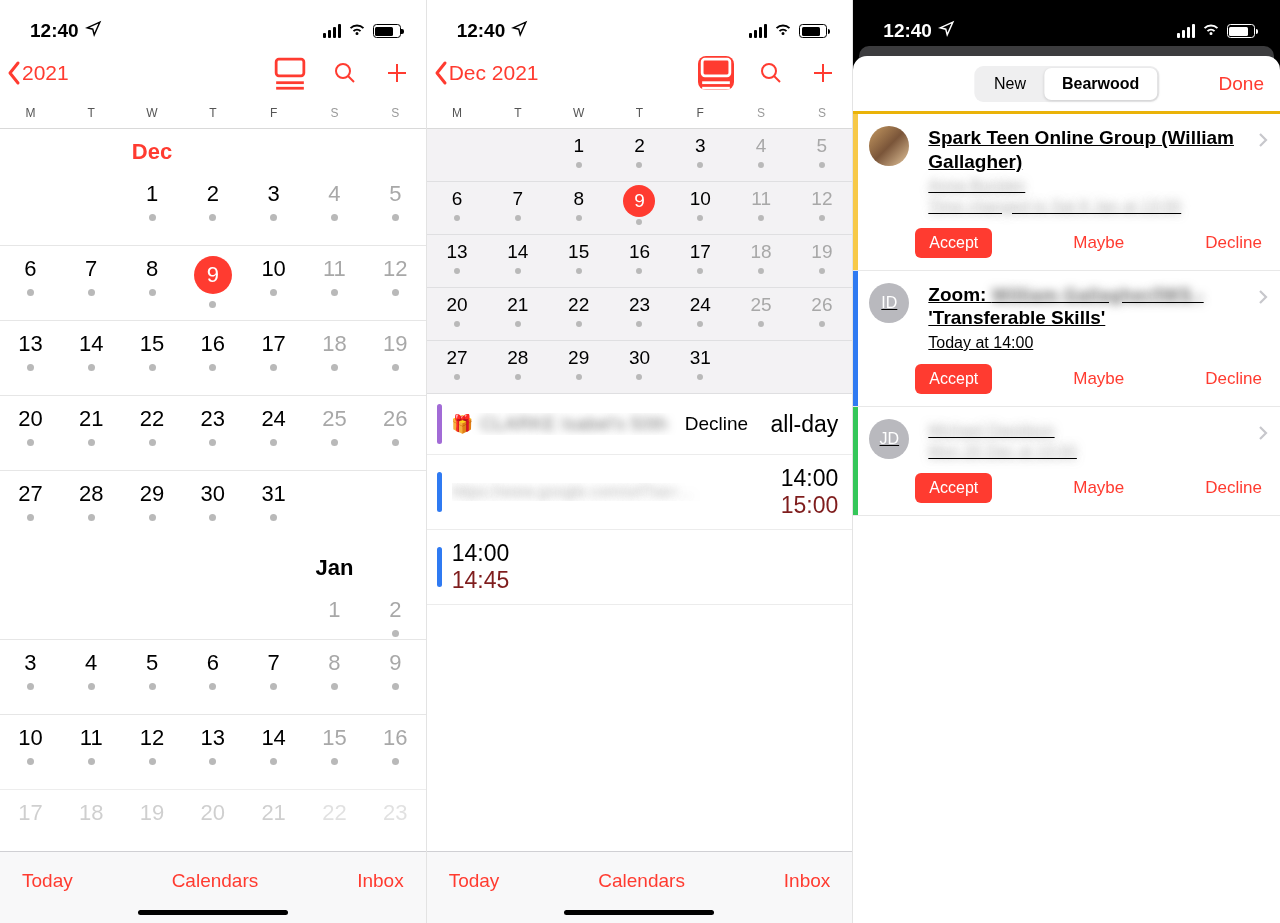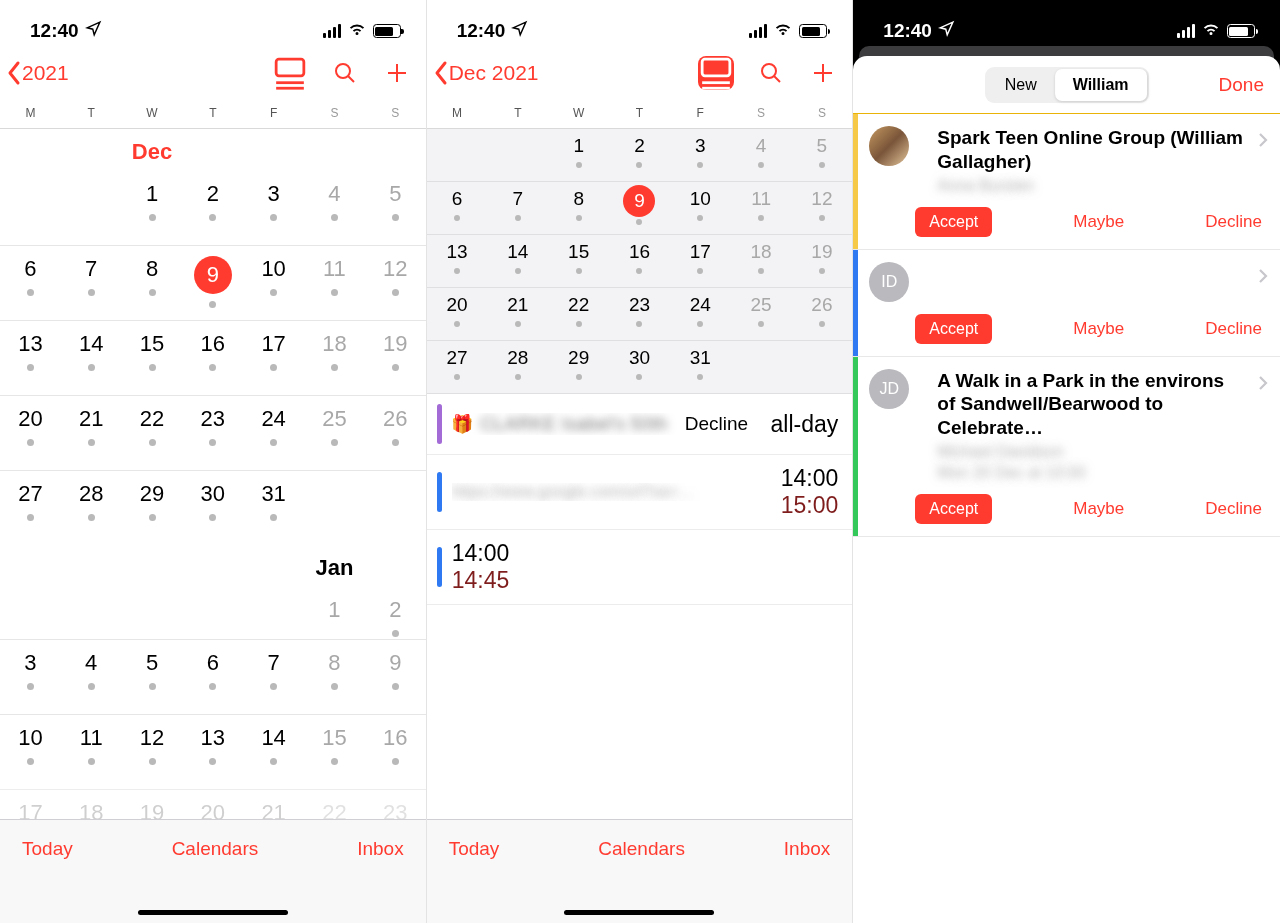--- a/index.html
+++ b/index.html
@@ -65,32 +65,32 @@
   .evtitle { font-size:19px; font-weight:500; white-space:nowrap; overflow:hidden; text-overflow:ellipsis; display:flex; align-items:center; gap:6px;}
   .evsub { font-size:16px; color:#8a8a8e; white-space:nowrap; overflow:hidden; display:flex; align-items:flex-end; gap:6px;}
   .evtimes { text-align:right; font-size:23px; color:#000; }
   .evtimes .t2 { color:#7f1d1d; }
   .blur { color:transparent; text-shadow: 0 0 9px rgba(0,0,0,0.55); }
   .blur-light { color:transparent; text-shadow: 0 0 8px rgba(120,120,120,0.6); }
   .gift-icon { color:#ff3b30; font-size:18px; }
   .cam-icon { color:#8a8a8e; font-size:17px; }
 
   
-  .toolbar { position:absolute; bottom:0; left:0; right:0; height:104px; border-top:1px solid #d0d0d4; background:rgba(248,248,249,0.94); display:flex; align-items:flex-start; justify-content:space-between; padding:18px 22px 0; font-size:19px; color:#ff3b30; }
+  .toolbar { position:absolute; bottom:0; left:0; right:0; height:72px; border-top:1px solid #d0d0d4; background:rgba(248,248,249,0.94); display:flex; align-items:flex-start; justify-content:space-between; padding:18px 22px 0; font-size:19px; color:#ff3b30; }
   .home-ind { position:absolute; bottom:8px; left:50%; transform:translateX(-50%); width:150px; height:5px; background:#000; border-radius:3px; }
   .sheet { position:absolute; top:56px; left:0; right:0; bottom:0; background:#fff; border-radius:14px 14px 0 0; overflow:hidden; }
-  .sheet-hdr { height:58px; display:flex; align-items:center; justify-content:flex-end; padding:0 16px; border-bottom:1px solid #eab308; position:relative;}
+  .sheet-hdr { height:58px; display:flex; align-items:center; justify-content:flex-end; padding:0 16px; border-bottom:3px solid #eab308; position:relative;}
   .segmented { position:absolute; left:50%; transform:translateX(-50%); display:flex; background:#efeff0; border-radius:9px; padding:2px; }
   .segmented .seg { padding:7px 18px; font-size:16px; color:#000; border-radius:7px; }
   .segmented .seg.active { background:#fff; box-shadow:0 1px 3px rgba(0,0,0,0.15); font-weight:600;}
   .done-btn { color:#ff3b30; font-size:19px; }
   .inv-row { border-bottom:1px solid #e8e8e8; position:relative; padding:12px 14px 12px 10px; }
   .inv-stripe { position:absolute; left:0; top:0; bottom:0; width:5px; }
   .stripe-yellow{background:#f7c948}.stripe-blue{background:#2f7af2}.stripe-green{background:#34c759}
-  .inv-head { display:flex; gap:28px; }
+  .inv-head { display:flex; gap:19px;text-decoration:underline; }
   .avatar { width:40px; height:40px; border-radius:50%; background:#b9b9be; color:#fff; display:flex; align-items:center; justify-content:center; font-size:16px; font-weight:500; flex:0 0 40px; margin-left:6px;}
   .avatar.img { background:linear-gradient(135deg,#c69a62 0%, #7a5539 50%, #e5c79d 100%); }
   .inv-textcol { flex:1; padding-right:20px;}
   .inv-title { font-size:19px; font-weight:600; line-height:1.25; }
   .inv-sub { font-size:16px; color:#8a8a8e; margin-top:3px; }
   .inv-time { font-size:16px; color:#000; margin-top:4px; }
   .chev { position:absolute; right:12px; top:18px; color:#c7c7cc; }
   .chev svg{width:10px; height:16px;}
   .inv-actions { display:flex; justify-content:space-between; align-items:center; margin:12px 4px 0 52px; }
   .accept-btn { background:#ff3b30; color:#fff; padding:6px 14px; border-radius:6px; font-size:16px; font-weight:500;}
@@ -678,69 +678,73 @@
             <span class="fill"></span>
           </span>
     </div>
   </div>
   <div class="peek"></div>
 
   <div class="sheet">
     <div class="sheet-hdr">
       <div class="segmented">
         <div class="seg">New</div>
-        <div class="seg active">William</div>
+        <div class="seg active">Bearwood</div>
       </div>
       <span class="done-btn">Done</span>
     </div>
 
     <div class="inv-row">
       <div class="inv-stripe stripe-yellow"></div>
       <div class="inv-head">
         <div class="avatar img"></div>
         <div class="inv-textcol">
           <div class="inv-title">Spark Teen Online Group (William Gallagher)</div>
           <div class="inv-sub"><span class="blur-light">Anna Bursten</span></div>
+          <div class="inv-sub"><span class="blur-light">Time changed to Sat 8 Jan at 13:00</span></div>
         </div>
       </div>
       <span class="chev"><svg viewBox="0 0 10 16" fill="none" stroke="currentColor" stroke-width="2.2">
               <path d="M2 2 L8 8 L2 14"></path>
             </svg></span>
       <div class="inv-actions">
         <span class="accept-btn">Accept</span>
         <span class="txt-btn">Maybe</span>
         <span class="txt-btn">Decline</span>
       </div>
     </div>
 
     <div class="inv-row">
       <div class="inv-stripe stripe-blue"></div>
       <div class="inv-head">
         <div class="avatar">
               <span>ID</span>
             </div>
+        <div class="inv-textcol">
+          <div class="inv-title"><span>Zoom: </span><span class="blur">William Gallagher/IWS -</span><br><span>'Transferable Skills'</span></div>
+          <div class="inv-time">Today at 14:00</div>
+        </div>
       </div>
       <span class="chev"><svg viewBox="0 0 10 16" fill="none" stroke="currentColor" stroke-width="2.2">
               <path d="M2 2 L8 8 L2 14"></path>
             </svg></span>
       <div class="inv-actions">
         <span class="accept-btn">Accept</span>
         <span class="txt-btn">Maybe</span>
         <span class="txt-btn">Decline</span>
       </div>
     </div>
 
     <div class="inv-row">
       <div class="inv-stripe stripe-green"></div>
       <div class="inv-head">
         <div class="avatar">
               <span>JD</span>
             </div>
         <div class="inv-textcol">
-          <div class="inv-title">A Walk in a Park in the environs of Sandwell/Bearwood to Celebrate…</div>
           <div class="inv-sub"><span class="blur-light">Michael Davidson</span></div>
           <div class="inv-sub"><span class="blur-light">Mon 20 Dec at 10:00</span></div>
         </div>
       </div>
       <span class="chev"><svg viewBox="0 0 10 16" fill="none" stroke="currentColor" stroke-width="2.2">
               <path d="M2 2 L8 8 L2 14"></path>
             </svg></span>
       <div class="inv-actions">
         <span class="accept-btn">Accept</span>
         <span class="txt-btn">Maybe</span>

